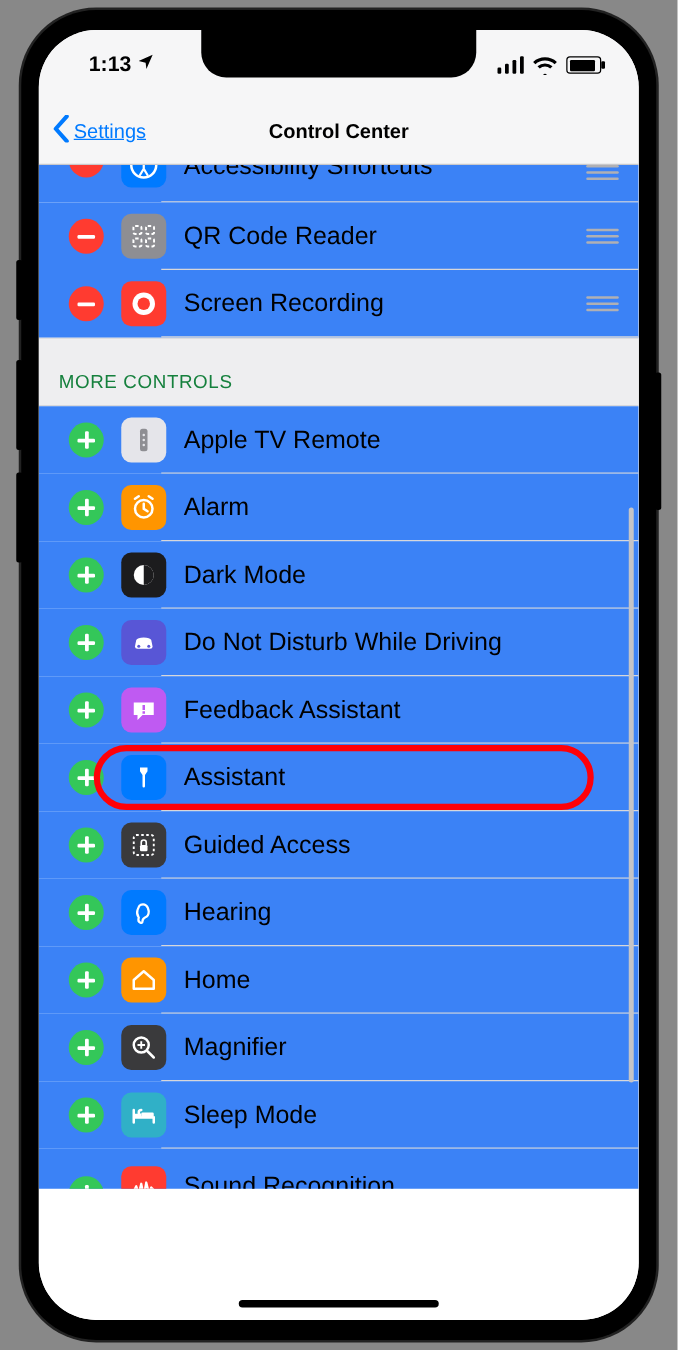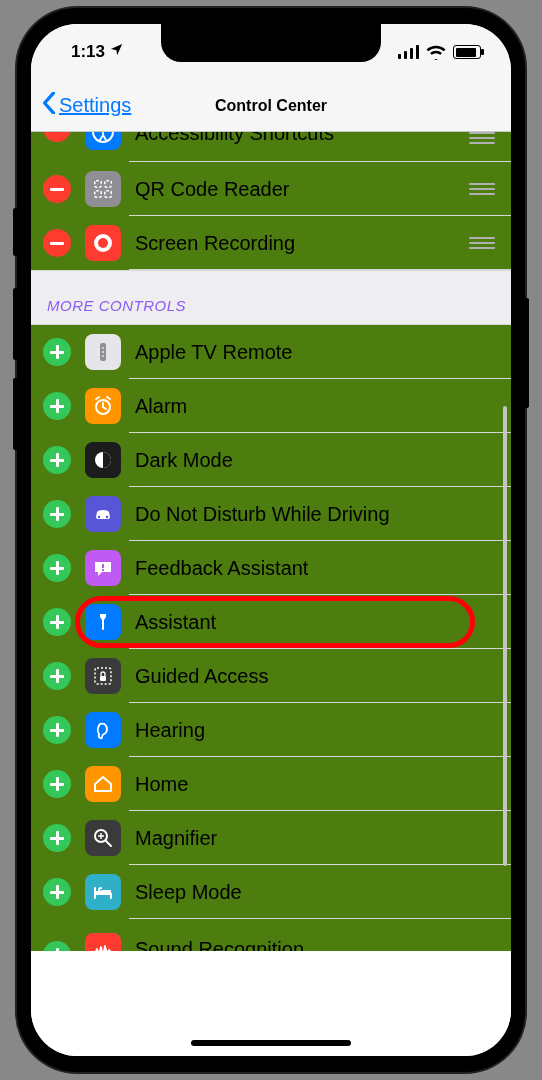--- a/index.html
+++ b/index.html
@@ -77,42 +77,42 @@
     align-items: center;
     position: relative;
     padding: 0 10px;
   }
   .back-btn {
     display: flex; align-items:center;
     color: #007aff;
     font-size: 20px;
     gap:2px;
   }
-  .back-btn .label { text-decoration: underline; font-size:20px;}
+  .back-btn .label { text-decoration: underline; font-size:16px;}
   .back-chevron {}
   .nav-title {
     position: absolute; left:0; right:0;
     text-align: center;
     font-size: 16px;
     font-weight: 700;
     pointer-events:none;
   }
   .content {
     height: calc(100% - 56px - 52px);
     overflow: hidden;
     background: #fff;
     position:relative;
   }
   .row {
     display: flex;
     align-items: center;
     height: 54px;
-    padding-left: 12px;
+    padding-left: 24px;
     padding-right: 16px;
-    background: #4d7c0f;
+    background: #3b82f6;
     position:relative;
   }
   .sep {
     position:absolute;
     left: 98px;
     right: 0;
     bottom:0;
     height:1px;
     background:#d7d7da;
   }
@@ -141,27 +141,26 @@
     margin-right: 14px;
     display:flex; align-items:center; justify-content:center;
     flex-shrink:0;
   }
   .drag-handle {
     display:flex; flex-direction:column; gap:3px; width:26px;
   }
   .drag-handle span{ height:2px; background:#b0b0b4; border-radius:1px;}
   .section-header {
     background:#eeeef0;
-    color:#8b5cf6;
+    color:#15803d;
     font-size:15px;
     letter-spacing:0.5px;
     padding: 26px 16px 10px 16px;
     border-top:1px solid #d7d7da;
     border-bottom:1px solid #d7d7da;
-    font-style:italic;
   }
   .highlight-ring {
     position:absolute;
     border:5px solid #ff0008;
     border-radius: 26px;
     pointer-events:none;
   }
   .home-indicator {
     position:absolute;
     bottom:10px;

